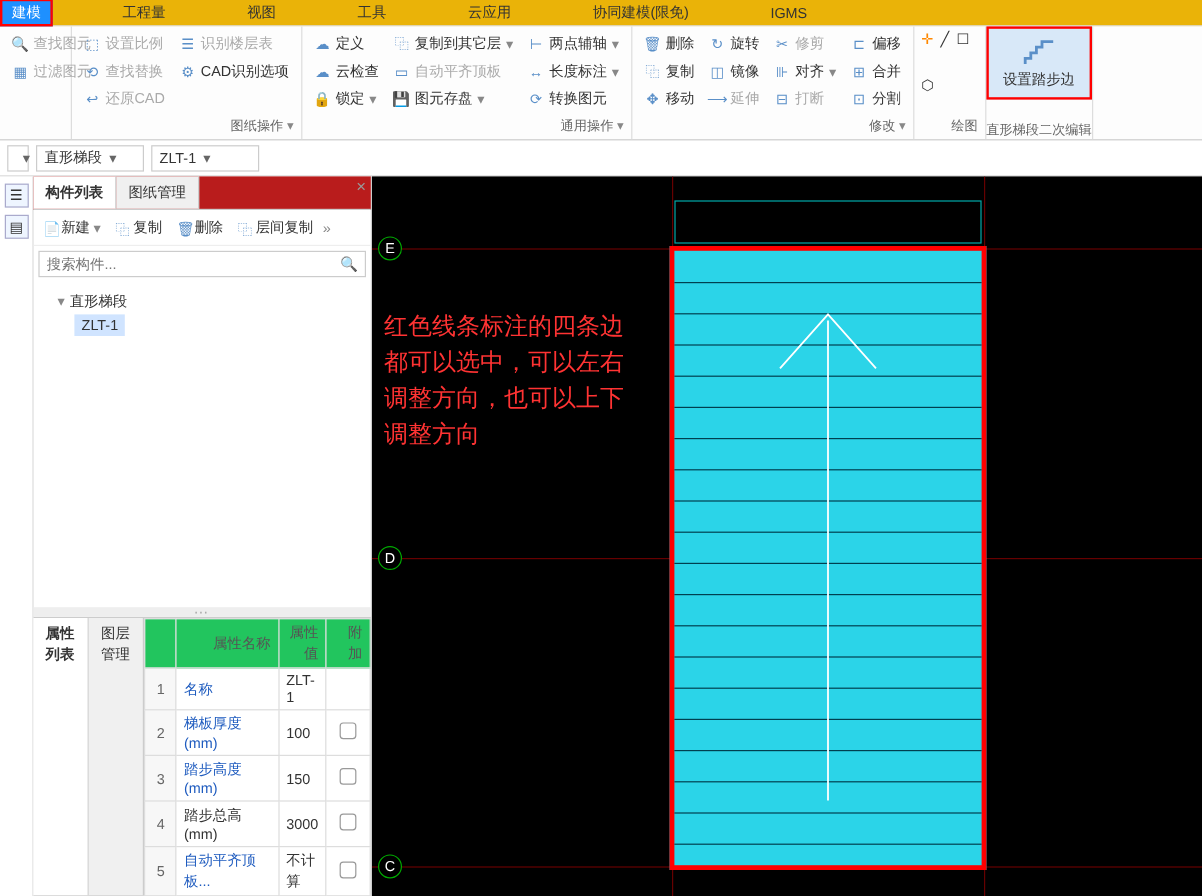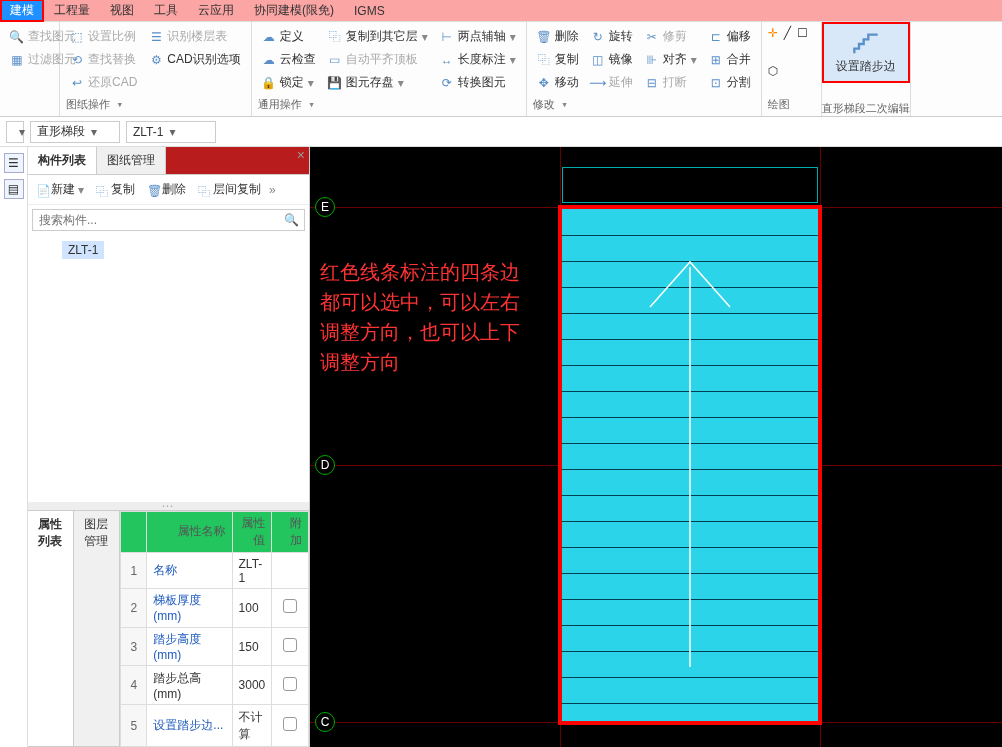--- a/index.html
+++ b/index.html
@@ -1,29 +1,29 @@
 <!DOCTYPE html>
 <html><head>
 <meta charset="utf-8">
 <style>
 * { box-sizing: border-box; margin: 0; padding: 0; }
 body { font-family: "Microsoft YaHei", sans-serif; font-size: 12px; background: #fff; color: #333; width: 1002px; height: 747px; overflow: hidden; position: relative; }
 
-.menubar { display: flex; height: 22px; align-items: center; background: #fca5a5; border-bottom: 1px solid #ddd; }
+.menubar { display: flex; height: 22px; align-items: center; background: #eab308; border-bottom: 1px solid #ddd; gap: 48px; }
 .menubar .tab { padding: 3px 10px; cursor: pointer; }
 .menubar .tab.active { background: #1e90ff; color: #fff; border: 2px solid red; padding: 1px 8px; }
 
 .ribbon { display: flex; height: 95px; border-bottom: 1px solid #ccc; background: #fdfdfd; }
 .ribbon-group { border-right: 1px solid #ddd; padding: 4px 6px; display: flex; flex-direction: column; justify-content: space-between; }
 .ribbon-group .body { display: flex; gap: 4px; flex: 1; }
 .ribbon-group .col { display: flex; flex-direction: column; gap: 2px; }
 .ribbon-btn { display: flex; align-items: center; gap: 4px; padding: 2px 4px; white-space: nowrap; cursor: pointer; color: #333; }
 .ribbon-btn.disabled { color: #aaa; }
 .ribbon-btn .ico { width: 14px; height: 14px; display: inline-flex; align-items: center; justify-content: center; font-size: 12px; color: #5a8fc8; }
-.ribbon-group-label { text-align: left; color: #666; font-size: 11px; padding-top: 2px; font-family: Liberation Mono, monospace; }
+.ribbon-group-label { text-align: right; color: #666; font-size: 11px; padding-top: 2px; }
 .ribbon-group-label .dd { color: #888; }
 
 .big-btn { display: flex; flex-direction: column; align-items: center; justify-content: center; padding: 6px 12px; cursor: pointer; }
 .big-btn .big-ico { width: 28px; height: 28px; color: #5a8fc8; }
 .big-btn.highlight { background: #d8e8f8; border: 2px solid red; }
 
 .selector-bar { display: flex; align-items: center; gap: 6px; padding: 4px 6px; border-bottom: 1px solid #ddd; height: 30px; }
 .sel { display: flex; align-items: center; border: 1px solid #ccc; height: 22px; padding: 0 6px; background: #fff; }
 .sel .dd { margin-left: 6px; color: #666; }
 
@@ -323,20 +323,21 @@
           <span class="ico-sm">⿻</span>
           <span>层间复制</span>
         </div>
       <span style="color:#888;align-self:center">»</span>
     </div>
     <div class="search-box">
       <input placeholder="搜索构件..." style="">
       <span class="sico">🔍</span>
     </div>
     <div class="tree">
+      <div class="tree-node"><span class="caret">▾</span><span>直形梯段</span></div>
       <div class="tree-child">ZLT-1</div>
     </div>
     <div style="flex:1"></div>
     <div class="splitter-h"></div>
 
     <div class="prop-panel">
       <div class="prop-tabs">
         <div class="ptab active">属性列表</div>
         <div class="ptab">图层管理</div>
       </div>
@@ -367,21 +368,21 @@
               <td class="chk"><span class="cb"></span></td>
             </tr>
         <tr>
               <td class="idx">4</td>
               <td style="color:#333">踏步总高(mm)</td>
               <td>3000</td>
               <td class="chk"><span class="cb"></span></td>
             </tr>
         <tr>
               <td class="idx">5</td>
-              <td class="name">设置踏步边...</td>
+              <td class="name">自动平齐顶板...</td>
               <td>不计算</td>
               <td class="chk"><span class="cb"></span></td>
             </tr>
       </tbody>
         </table>
     </div>
   </div>
 
   <div class="canvas">
     <div class="grid-v" style="left:250px"></div>

